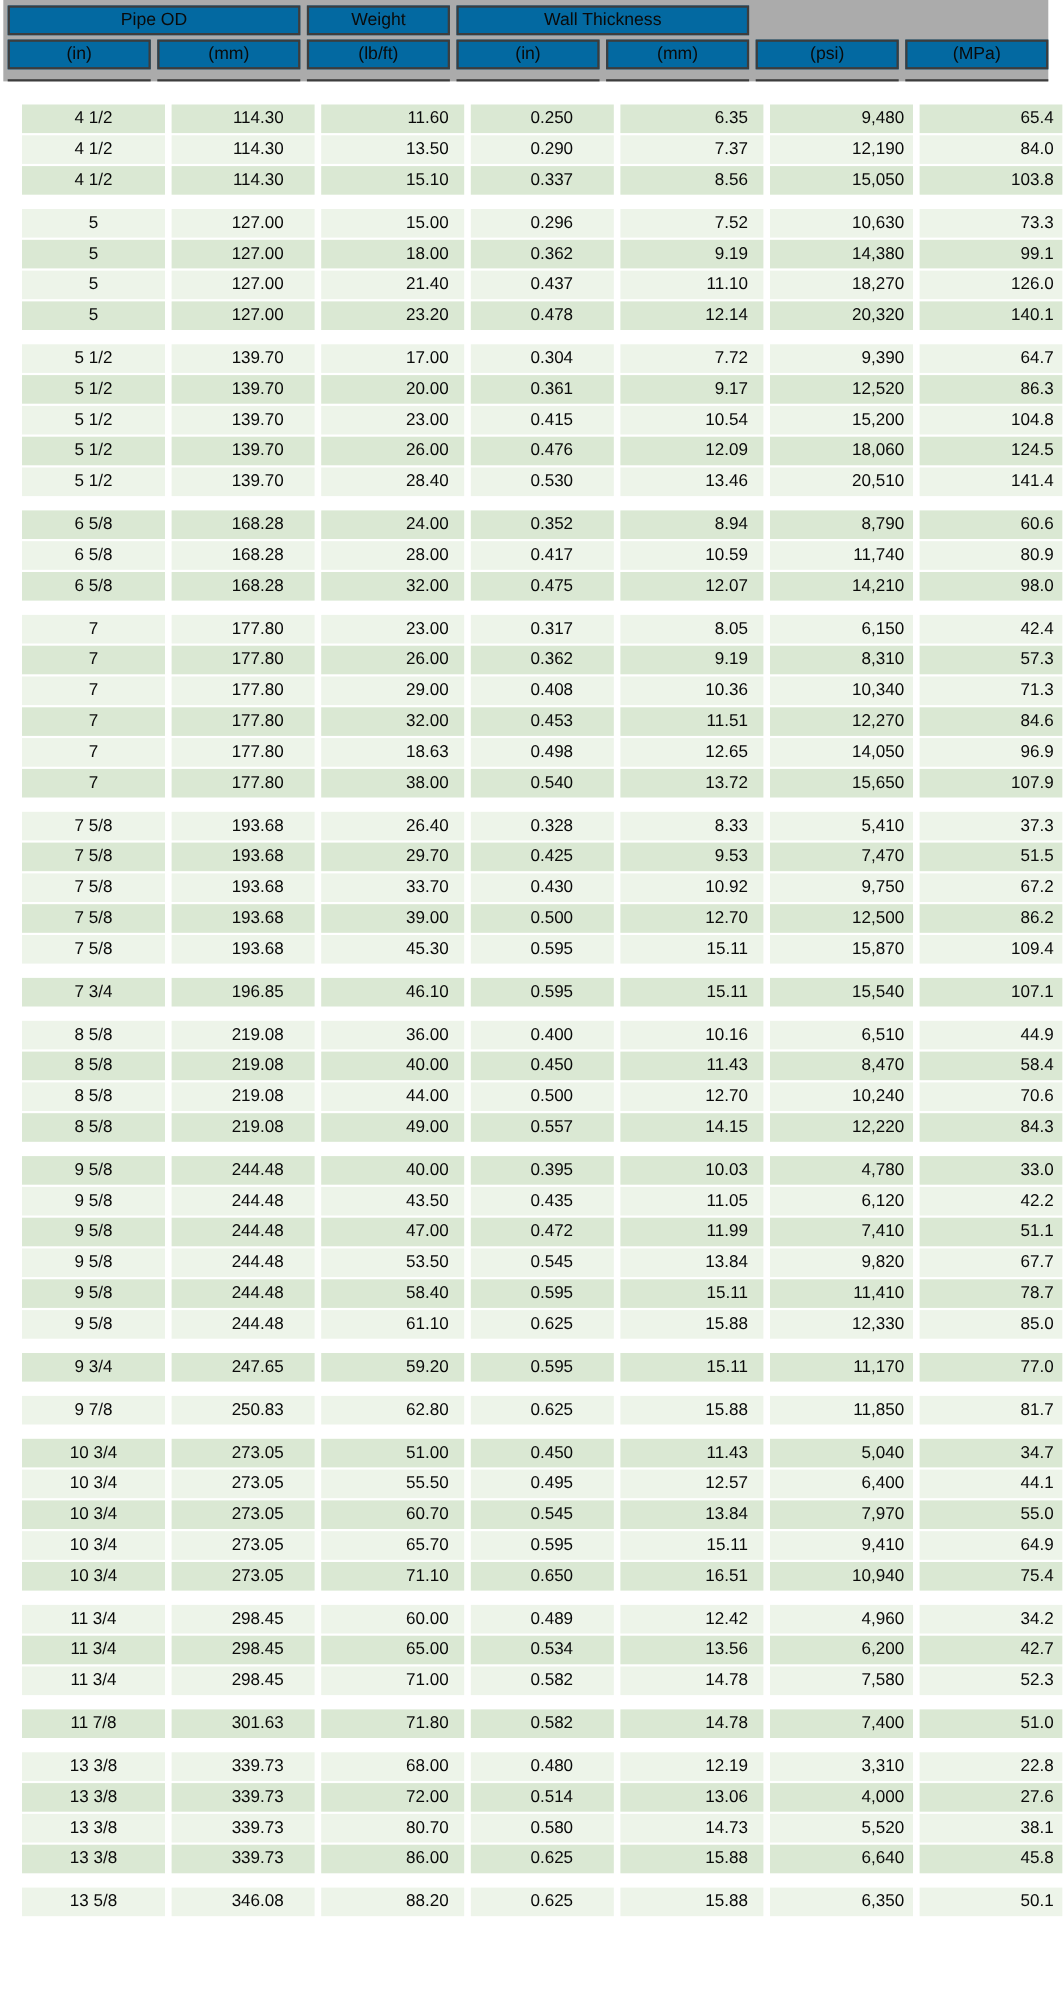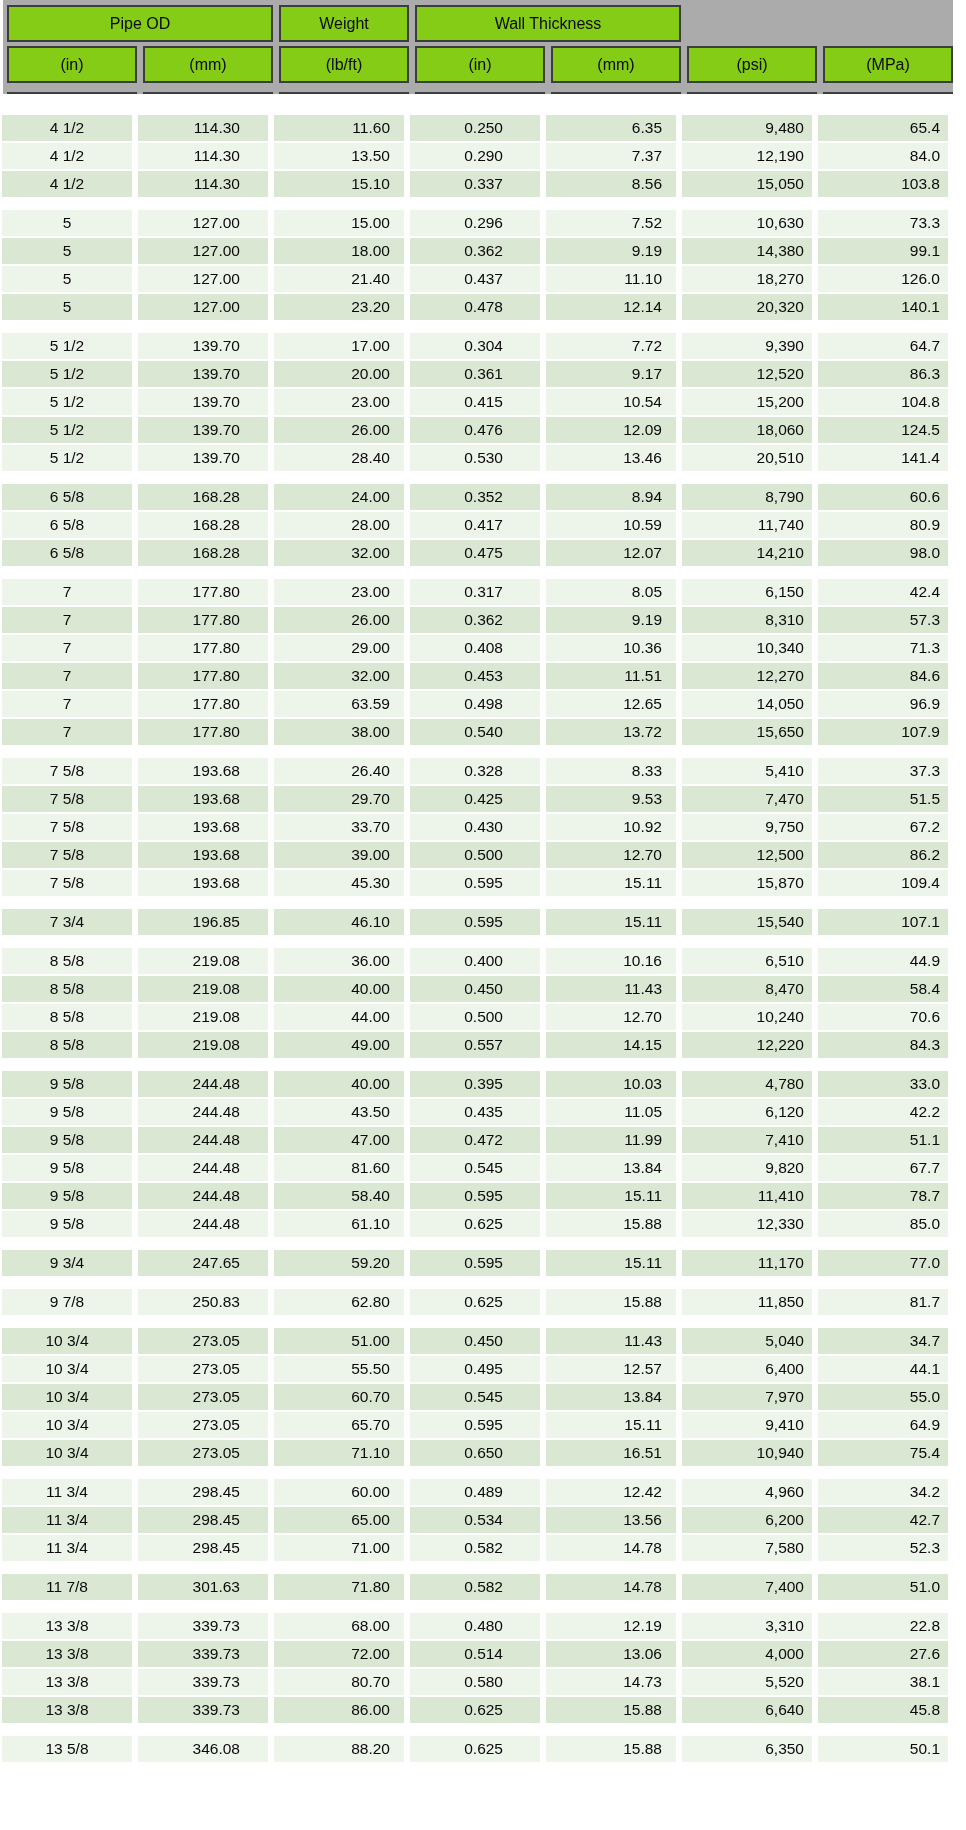--- a/index.html
+++ b/index.html
@@ -24,38 +24,38 @@
   
   .header-frame {
     margin-left: 3px;
     width: 950px;
     box-sizing: border-box;
     background: var(--frame-gray, #ababab);
     padding: 5px 4px 0 4px;
   }
   .hrow { margin-bottom: 4px; }
   .hcell {
-    background: #84cc16;
+    background: #0369a1;
     border: 2px solid var(--cell-border, #3d3d3d);
     box-sizing: border-box;
-    height: 37px;
+    height: 27px;
     display: flex;
     align-items: center;
     justify-content: center;
     font-size: 16px;
   }
   .span2 { grid-column: span 2; }
   .tick-row .tick {
     height: 2px;
     background: var(--cell-border, #3d3d3d);
     margin-top: 5px;
   }
   
   .table-body {
-    margin-left: 2px;
+    margin-left: 20px;
     margin-top: 21px;
     width: 792px;
   }
   .group { margin-bottom: 13px; }
   .row { margin-bottom: 2px; }
   .cell {
     height: 26px;
     display: flex;
     align-items: center;
     box-sizing: border-box;
@@ -281,21 +281,21 @@
           <div class="cell c1">177.80</div>
           <div class="cell c2">32.00</div>
           <div class="cell c3">0.453</div>
           <div class="cell c4">11.51</div>
           <div class="cell c5">12,270</div>
           <div class="cell c6">84.6</div>
         </div>
         <div class="grid row light">
           <div class="cell c0">7</div>
           <div class="cell c1">177.80</div>
-          <div class="cell c2">63.59</div>
+          <div class="cell c2">18.63</div>
           <div class="cell c3">0.498</div>
           <div class="cell c4">12.65</div>
           <div class="cell c5">14,050</div>
           <div class="cell c6">96.9</div>
         </div>
         <div class="grid row dark">
           <div class="cell c0">7</div>
           <div class="cell c1">177.80</div>
           <div class="cell c2">38.00</div>
           <div class="cell c3">0.540</div>
@@ -424,21 +424,21 @@
           <div class="cell c1">244.48</div>
           <div class="cell c2">47.00</div>
           <div class="cell c3">0.472</div>
           <div class="cell c4">11.99</div>
           <div class="cell c5">7,410</div>
           <div class="cell c6">51.1</div>
         </div>
         <div class="grid row light">
           <div class="cell c0">9 5/8</div>
           <div class="cell c1">244.48</div>
-          <div class="cell c2">81.60</div>
+          <div class="cell c2">53.50</div>
           <div class="cell c3">0.545</div>
           <div class="cell c4">13.84</div>
           <div class="cell c5">9,820</div>
           <div class="cell c6">67.7</div>
         </div>
         <div class="grid row dark">
           <div class="cell c0">9 5/8</div>
           <div class="cell c1">244.48</div>
           <div class="cell c2">58.40</div>
           <div class="cell c3">0.595</div>

